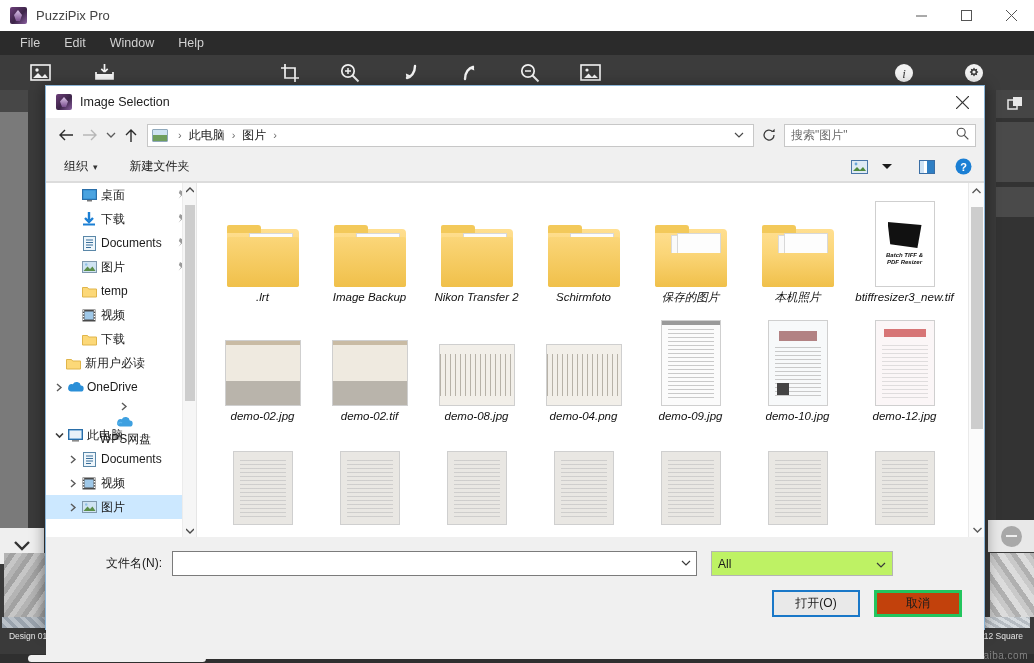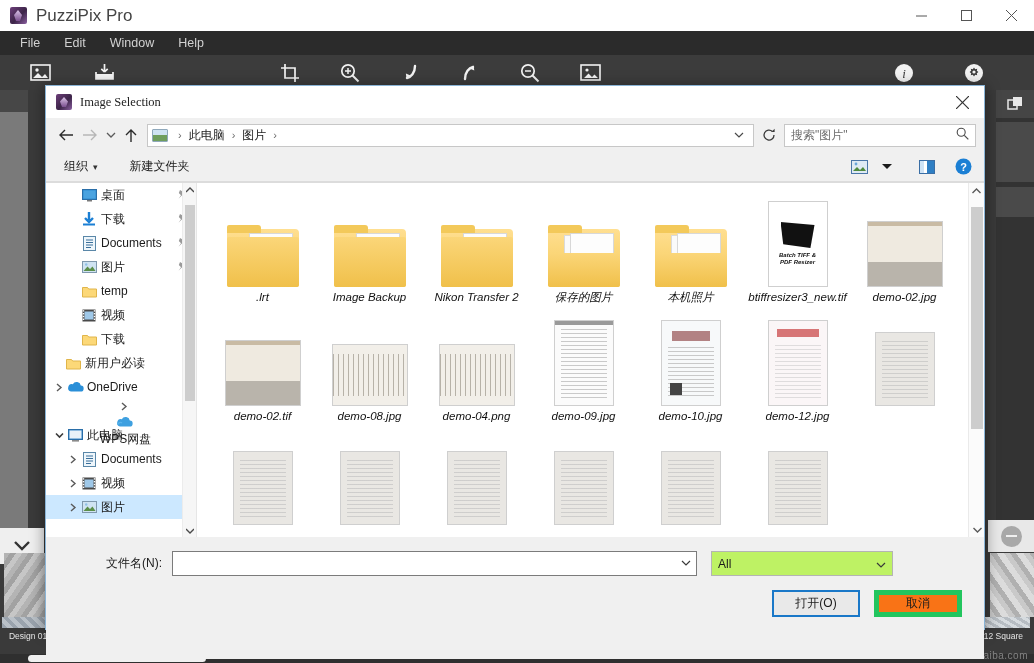--- a/index.html
+++ b/index.html
@@ -19,21 +19,21 @@
   .title-icon {
     width: 17px; height: 17px; margin-left: 10px; margin-right: 9px;
     background: linear-gradient(135deg,#6d3f7a 0%,#3c2448 55%,#8a5fa0 100%);
     border-radius: 2px; position: relative; overflow: hidden;
   }
   .title-icon::after {
     content:""; position:absolute; left:4px; top:3px; width:8px; height:11px;
     background: linear-gradient(180deg,#d9c2e6,#7b4f8f);
     clip-path: polygon(50% 0,100% 45%,75% 100%,25% 100%,0 45%);
   }
-  .title-text { font-size: 17px; color: #444; }
+  .title-text { font-size: 13px; color: #444; }
   .win-controls { position: absolute; right: 0; top: 0; height: 31px; display: flex; }
   .win-btn {
     width: 45px; height: 31px; display: flex; align-items: center; justify-content: center;
     color: #555; font-size: 13px;
   }
   .win-btn svg { display: block; }
 
   .menubar {
     position: absolute; left: 0; top: 31px; width: 1034px; height: 24px;
     background: #2b2b2b; display: flex; align-items: center; padding-left: 8px;
@@ -125,21 +125,20 @@
 
   
   .dialog {
     position: absolute; left: 45px; top: 85px; width: 940px; height: 545px;
     background: #f0f0f0; border: 1px solid #8ab4d6;
     box-shadow: 0 2px 14px rgba(0,0,0,.45);
   }
   .dlg-title {
     height: 32px; background: #ffffff; display: flex; align-items: center;
     position: relative;
-    font-family: Liberation Serif, serif;
   }
   .dlg-title-icon {
     width: 16px; height: 16px; margin-left: 10px; margin-right: 8px; border-radius: 2px;
     background: linear-gradient(135deg,#6d3f7a 0%,#3c2448 55%,#8a5fa0 100%);
     position: relative; overflow: hidden;
   }
   .dlg-title-icon::after {
     content:""; position:absolute; left:4px; top:3px; width:8px; height:10px;
     background: linear-gradient(180deg,#dcc6e8,#7b4f8f);
     clip-path: polygon(50% 0,100% 45%,75% 100%,25% 100%,0 45%);
@@ -286,21 +285,21 @@
   .fn-chevron { color: #3a3a3a; font-size: 10px; padding-left: 6px; }
   .filter-select {
     width: 182px; height: 25px; background: #bef264; border: 1px solid #b4b4b4;
     margin-left: 14px; display: flex; align-items: center; padding: 0 6px;
   }
   .filter-value { font-size: 12px; color: #1b1b1b; flex: 1; }
   .btn-row { display: flex; justify-content: flex-end; padding: 14px 22px 0 0; gap: 14px; }
   .btn {
     width: 88px; height: 27px; font-size: 12px; color: #1b1b1b;
     display: flex; align-items: center; justify-content: center;
-    background: #f97316; border: 5px solid #22c55e;
+    background: #c2410c; border: 3px solid #22c55e;
   }
   .btn.default {
     background: #e9e9e9; border: 2px solid #1a78c8;
   }
 </style>
 </head>
 <body>
 
 <div id="app">
 
@@ -862,20 +861,31 @@
                   <div class="front"></div>
                 </div>
               </div>
               <div class="cell-label">Nikon Transfer 2</div>
             </div>
             <div class="cell">
               <div class="thumbwrap">
                 <div class="folder">
                   <div class="back"></div>
                   <div class="tab"></div>
+                  <div class="paper"></div>
+                  <div class="front"></div>
+                </div>
+              </div>
+              <div class="cell-label">Schirmfoto</div>
+            </div>
+            <div class="cell">
+              <div class="thumbwrap">
+                <div class="folder">
+                  <div class="back"></div>
+                  <div class="tab"></div>
                   <div class="paper2"></div>
                   <div class="paper"></div>
                   <div class="front" style="height:34px;top:28px"></div>
                 </div>
               </div>
               <div class="cell-label">保存的图片</div>
             </div>
             <div class="cell">
               <div class="thumbwrap">
                 <div class="folder">

